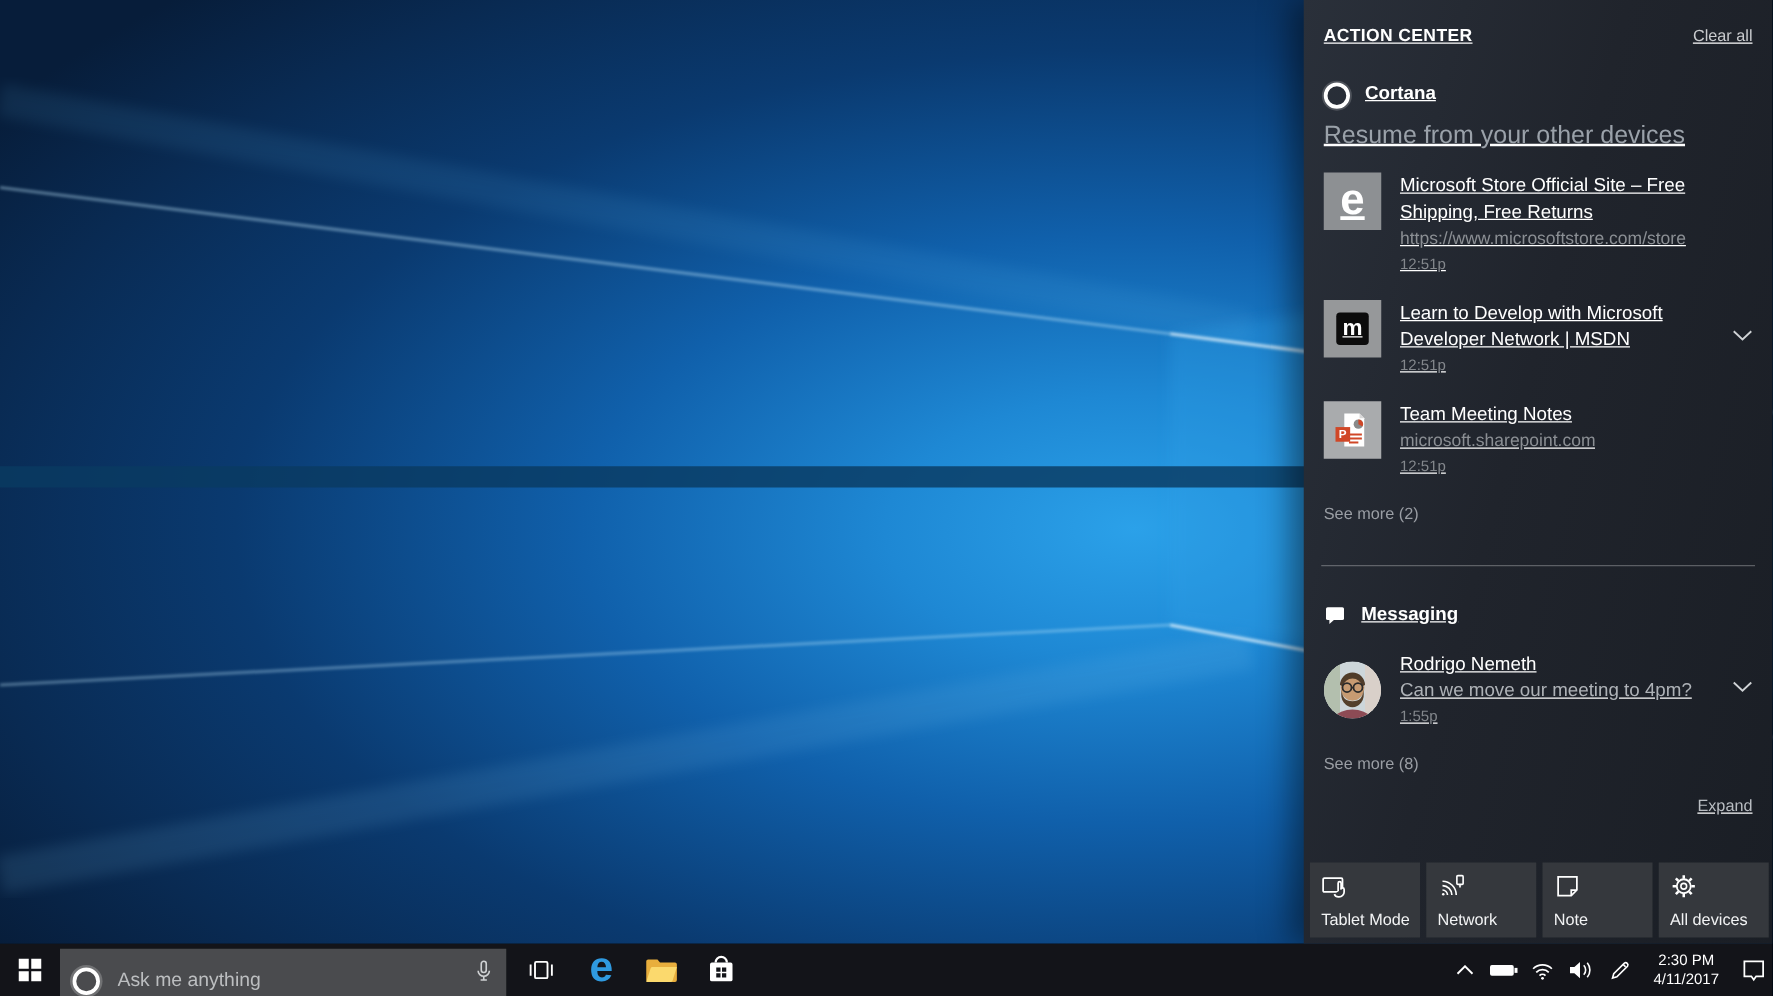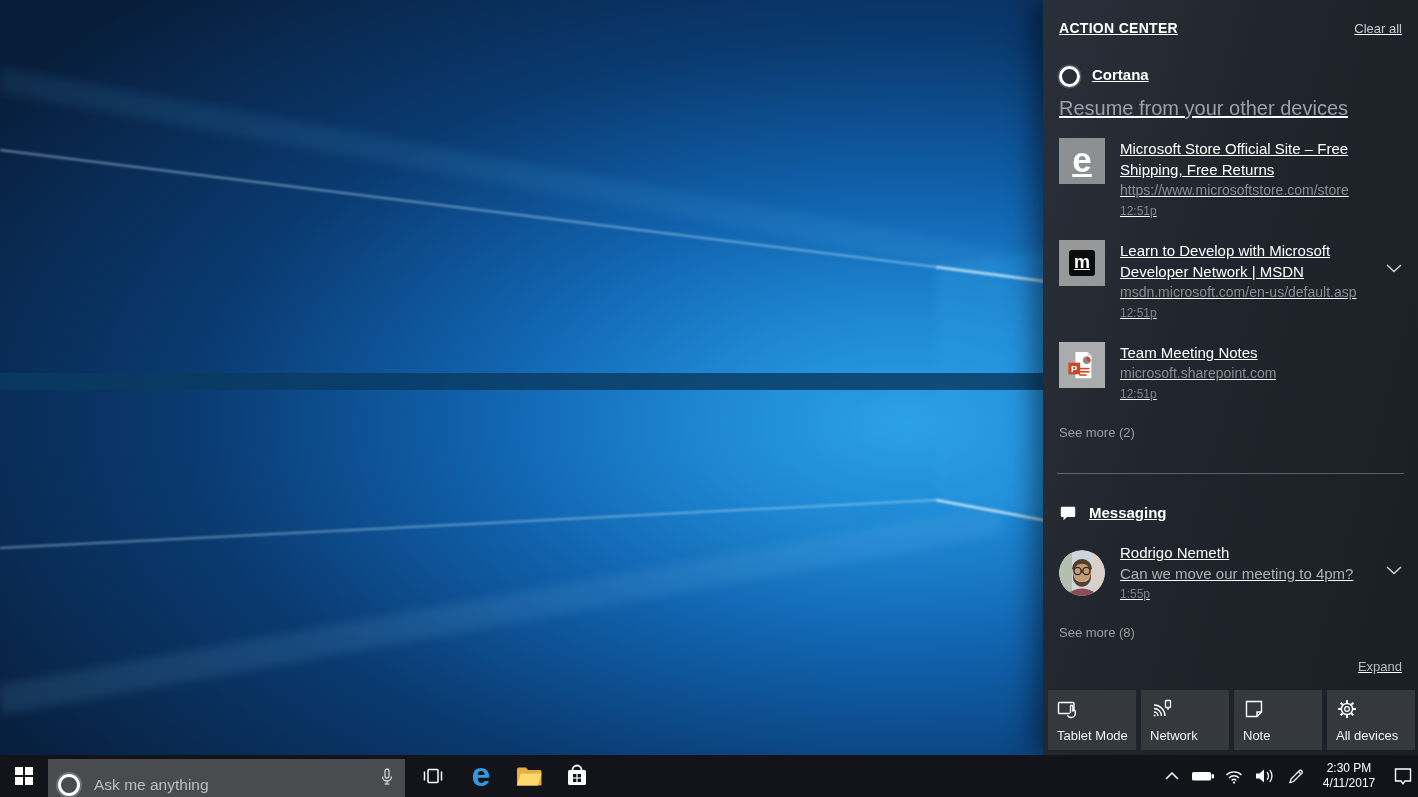--- a/index.html
+++ b/index.html
@@ -138,21 +138,20 @@
             <div class="ni-time">12:51p</div>
           </div>
         </div>
 
         <div class="ac-item">
           <div class="ni-icon msdn-tile">
             <span class="msdn-inner"></span>
           </div>
           <div class="ni-body">
             <div class="ni-title">Learn to Develop with Microsoft Developer Network | MSDN</div>
-            <div class="ni-url">msdn.microsoft.com/en-us/default.asp</div>
             <div class="ni-time">12:51p</div>
           </div>
           <svg class="ni-chevron" width="16" height="9" viewBox="0 0 16 9">
             <polyline points="1,1 8,7.5 15,1" fill="none" stroke="#cfd2d5" stroke-width="1.5"></polyline>
           </svg>
         </div>
 
         <div class="ac-item">
           <div class="ni-icon ppt-tile">
             <svg width="30" height="30" viewBox="0 0 32 32">

